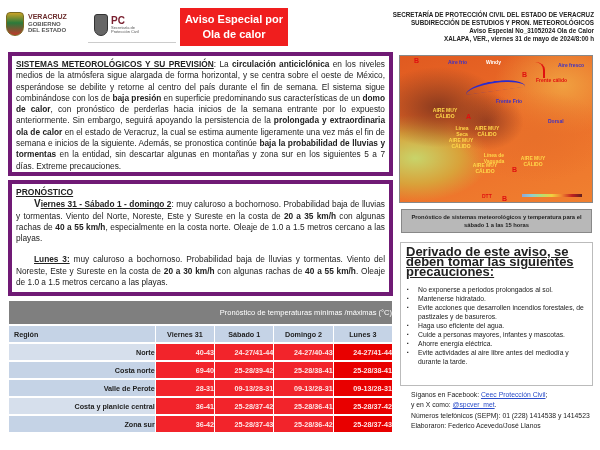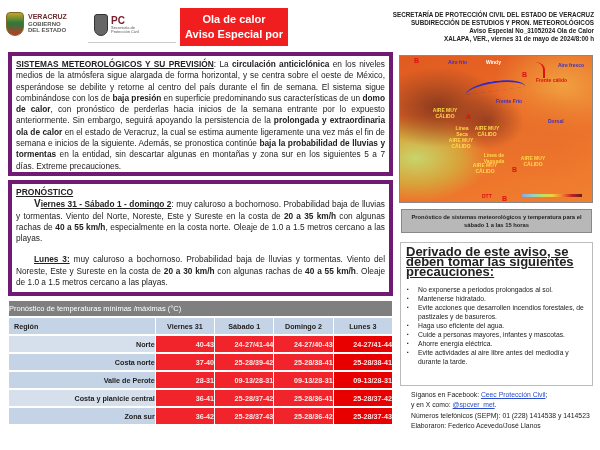--- a/index.html
+++ b/index.html
@@ -27,21 +27,21 @@
   .pron { left: 8px; top: 180px; width: 385px; height: 116px; padding: 3px 4px; font-size: 8.3px; line-height: 11.3px; text-align: justify; }
   .u { text-decoration: underline; font-weight: bold; }
   .b { font-weight: bold; }
   .pron .heading { font-weight: bold; text-decoration: underline; font-size: 8.5px; }
   .pron p { text-indent: 18px; }
   .pron p.gap { margin-top: 10px; }
   .firstcap { font-size: 10px; font-weight: bold; }
 
   
   .temp-table { position: absolute; left: 8px; top: 299px; width: 385px; border-collapse: separate; border-spacing: 1px 2px; font-size: 7.2px; }
-  .temp-table .tt-title { background: #7f7f7f; color: #fff; text-align: left; height: 15px; font-size: 7.5px; }
+  .temp-table .tt-title { background: #7f7f7f; color: #fff; text-align: right; height: 23px; font-size: 7.5px; }
   .temp-table th { background: #c5d3e6; color: #222; font-weight: bold; height: 16px; text-align: center; }
   .temp-table th.region-h { text-align: left; padding-left: 5px; width: 145px; }
   .temp-table td.region { background: #d6dfec; font-weight: bold; padding-left: 5px; height: 16px; text-align: right; color: #222; }
   .temp-table tr.alt td.region { background: #c5d3e6; margin-left: 48px; }
   .temp-table td.cell { background: #f2242b; color: #fde7e7; font-weight: bold; text-align: right; width: 58px; }
   .temp-table td.cell.last { background: #e80000; }
   .temp-table tr.tall td { height: 26px; line-height: 9px; }
 
   
   .map { position: absolute; left: 399px; top: 55px; width: 194px; height: 148px; border: 1px solid #888; overflow: hidden;
@@ -88,22 +88,22 @@
   <div class="pc-shield"></div>
   <div class="pc-text">
     <div class="pc">PC</div>
     <div>Secretaría de</div>
     <div>Protección Civil</div>
   </div>
 </div>
 <div class="logo-underline"></div>
 
 <div class="title-box">
+  <div>Aviso Especial por</div>
   <div>Ola de calor</div>
-  <div>Aviso Especial por</div>
 </div>
 
 <div class="agency">
   <div>SECRETARÍA DE PROTECCIÓN CIVIL DEL ESTADO DE VERACRUZ</div>
   <div>SUBDIRECCIÓN DE ESTUDIOS Y PRON. METEOROLÓGICOS</div>
   <div>Aviso Especial No_31052024 Ola de Calor</div>
   <div>XALAPA, VER.,  viernes 31 de mayo de 2024/8:00 h</div>
 </div>
 
 <div class="panel sistemas">
@@ -132,21 +132,21 @@
   <tbody>
     <tr>
       <td class="region">Norte</td>
       <td class="cell">40-43</td>
       <td class="cell">24-27/41-44</td>
       <td class="cell">24-27/40-43</td>
       <td class="cell last">24-27/41-44</td>
     </tr>
     <tr class="alt">
       <td class="region">Costa norte</td>
-      <td class="cell">37-40</td>
+      <td class="cell">69-40</td>
       <td class="cell">25-28/39-42</td>
       <td class="cell">25-28/38-41</td>
       <td class="cell last">25-28/38-41</td>
     </tr>
     <tr class="alt">
       <td class="region">Valle de Perote</td>
       <td class="cell">28-31</td>
       <td class="cell">09-13/28-31</td>
       <td class="cell">09-13/28-31</td>
       <td class="cell last">09-13/28-31</td>

